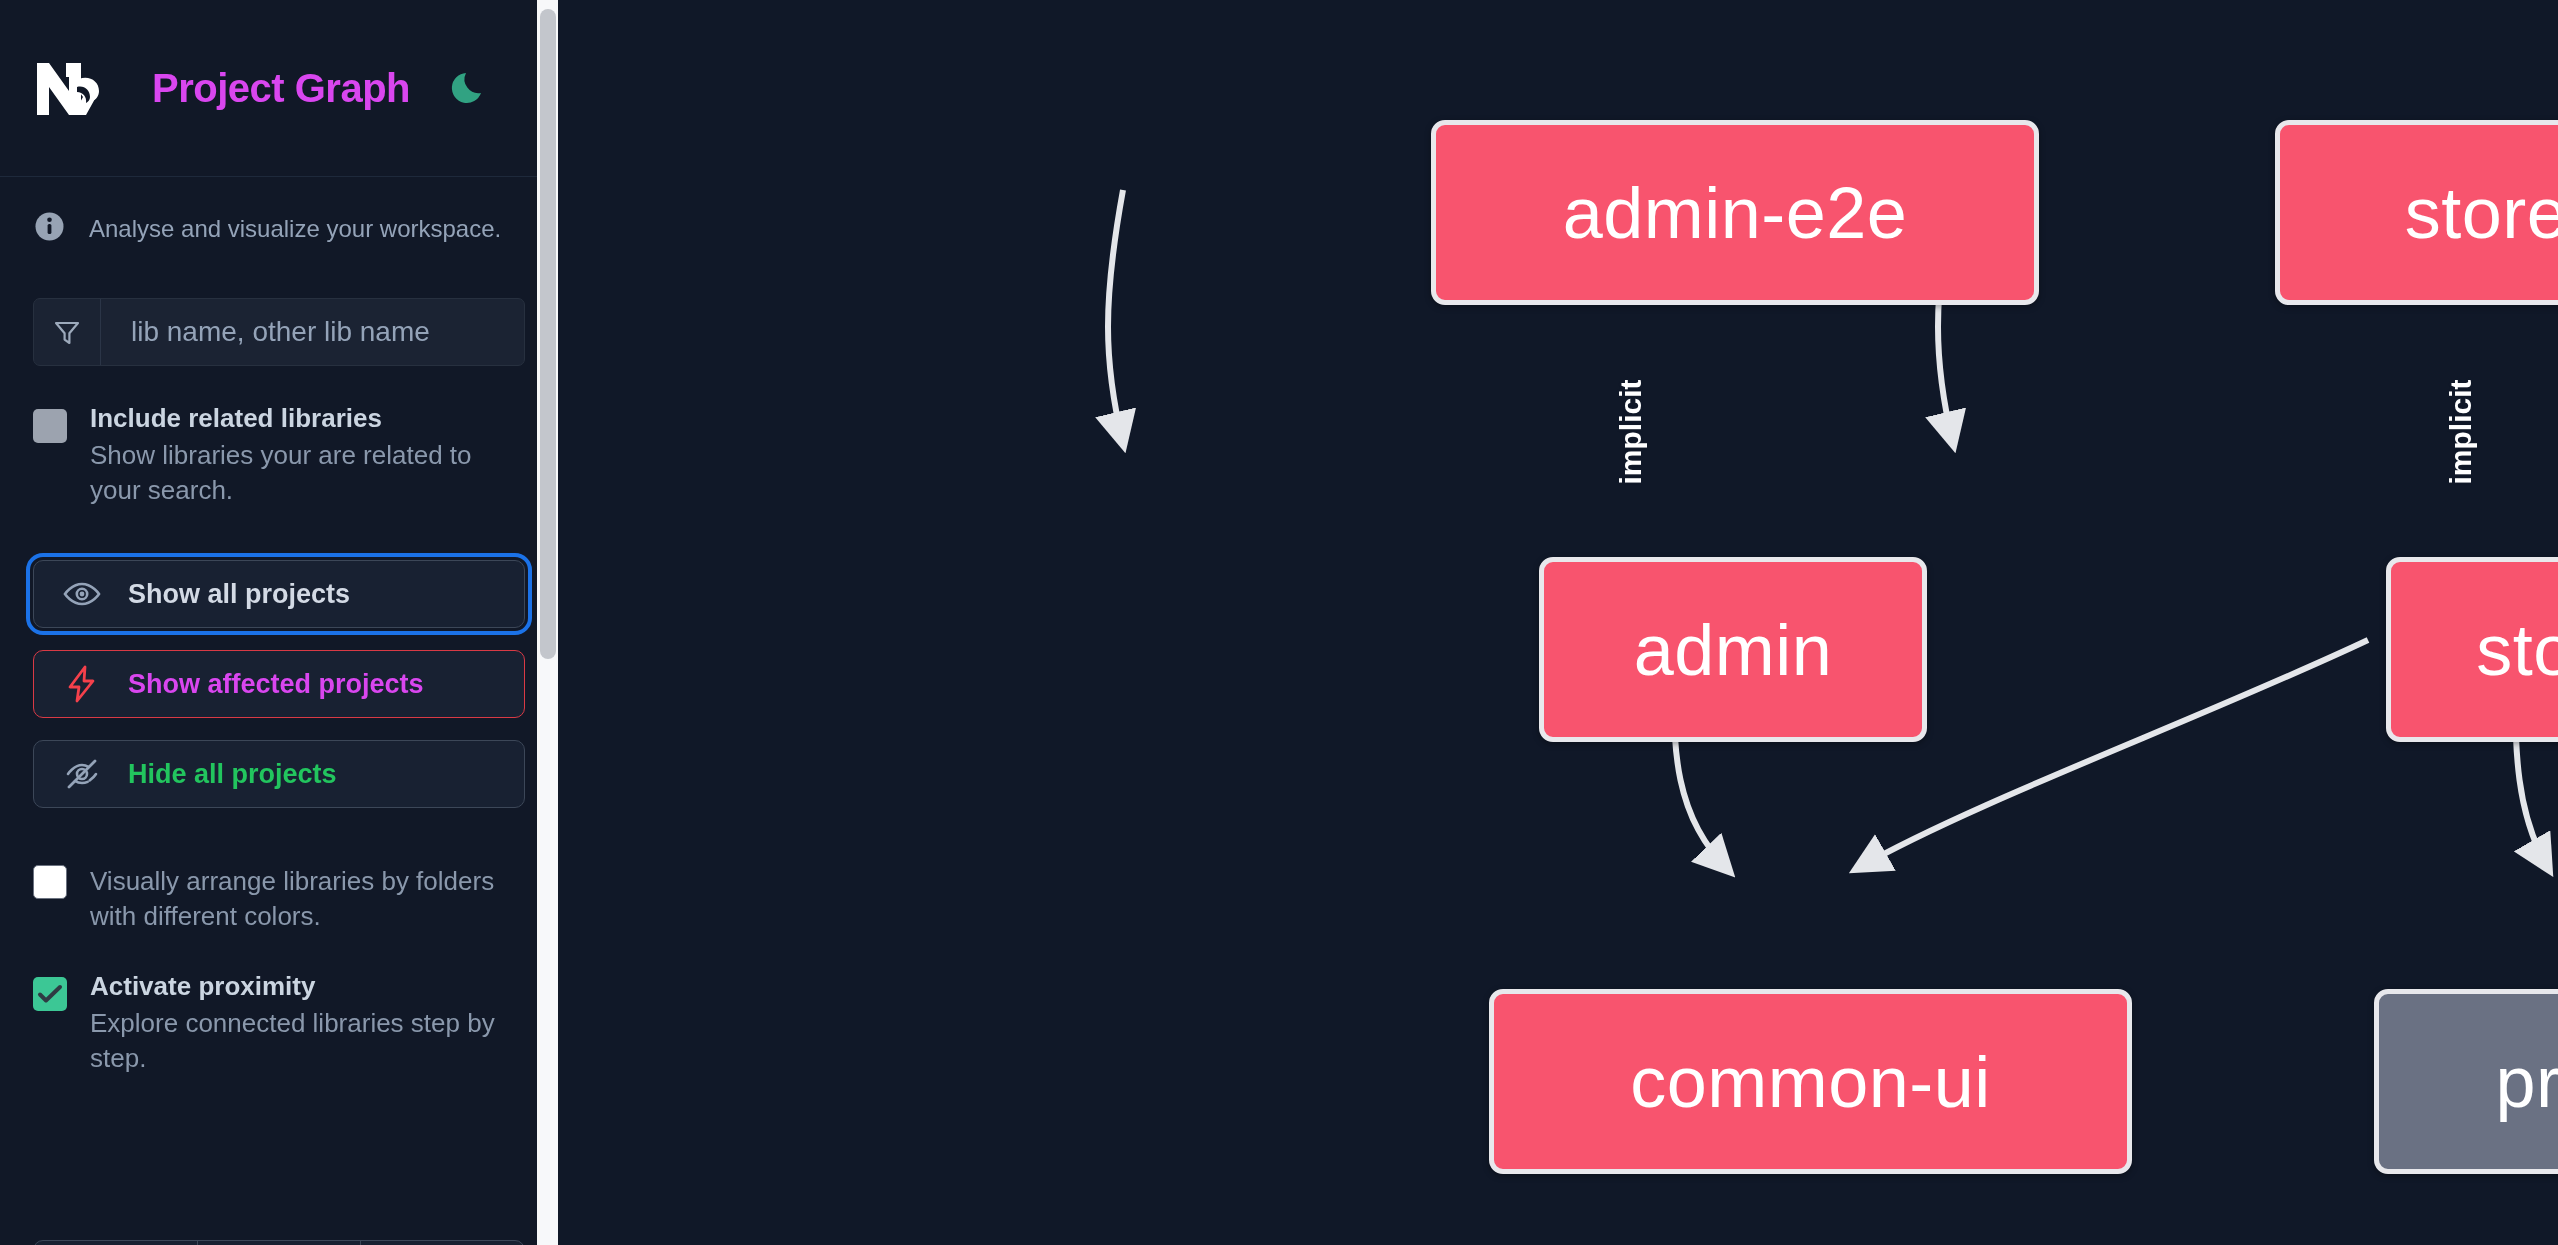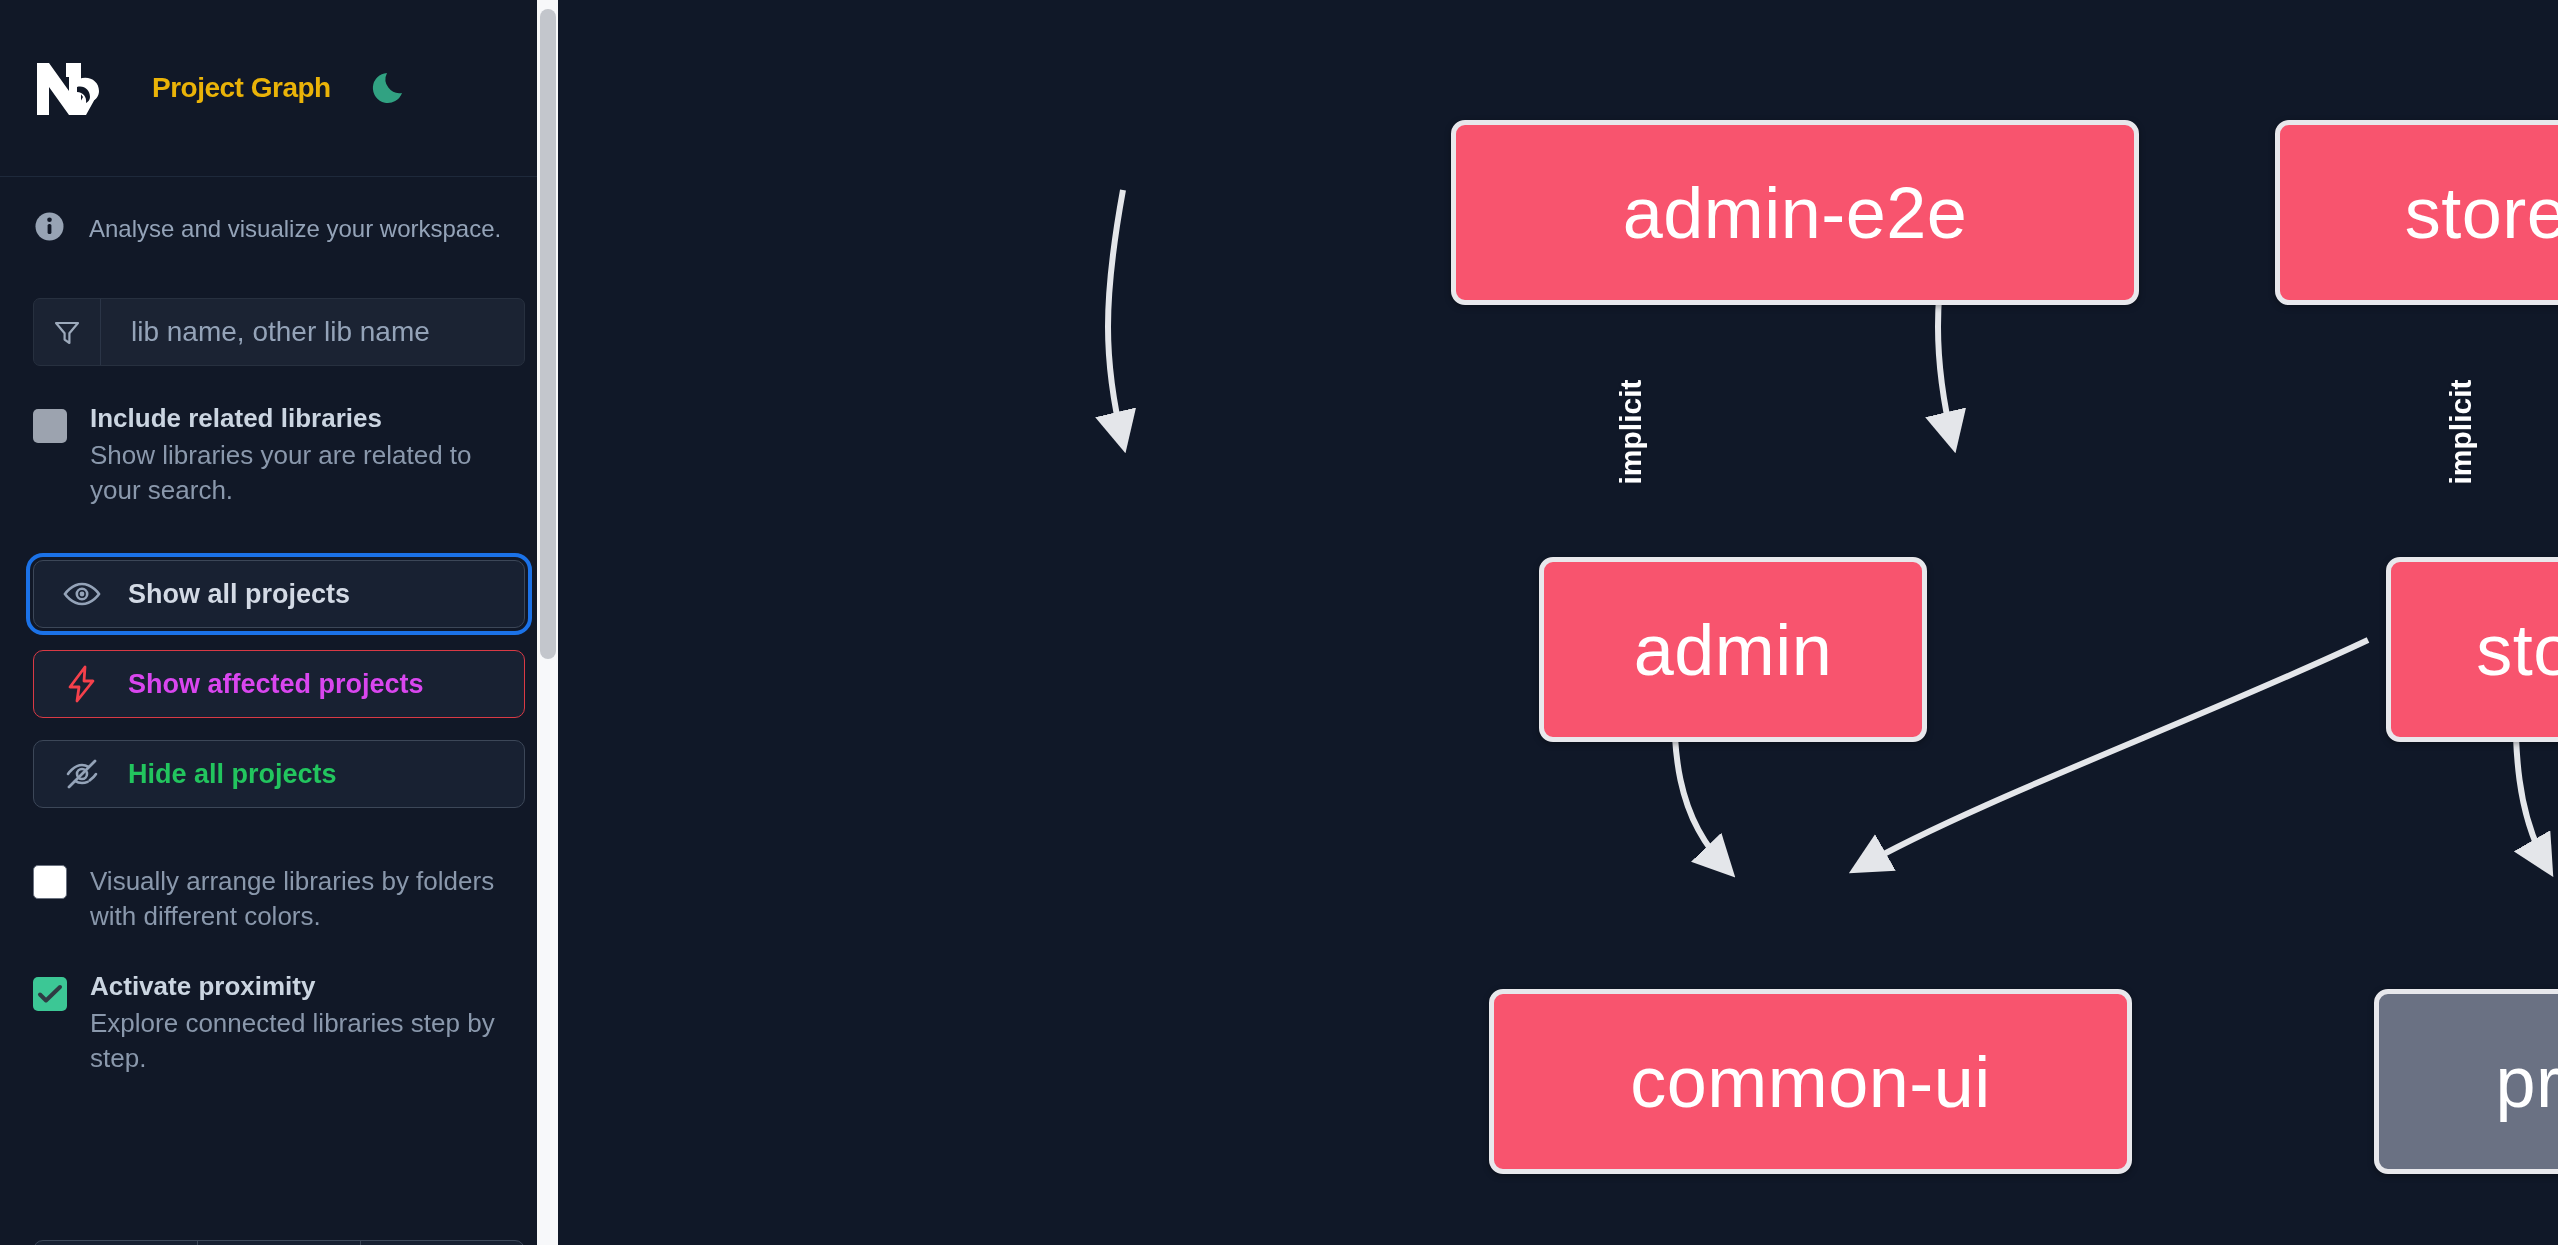--- a/index.html
+++ b/index.html
@@ -22,21 +22,21 @@
   #sidebar-inner { position: absolute; inset: 0; }
 
   .sb-header {
     height: 177px;
     display: flex; align-items: center;
     padding-left: 33px;
     border-bottom: 1px solid #1E293B;
   }
   .nx-logo { width: 82px; height: 62px; flex: 0 0 82px; }
   .app-title {
-    font-size: 28px; font-weight: 700; color: #eab308;
+    font-size: 40px; font-weight: 700; color: #d946ef;
     margin-left: 37px; letter-spacing: -0.5px; white-space: nowrap;
   }
   .moon-btn { margin-left: 38px; width: 46px; height: 46px; flex: 0 0 46px; cursor: pointer; }
 
   .sb-tagline {
     display: flex; align-items: flex-end;
     padding: 33px 33px 0 33px;
   }
   .info-icon { width: 33px; height: 33px; flex: 0 0 33px; }
   .tagline-text {
@@ -285,21 +285,21 @@
         <path d="M 1395 190 C 1375 300 1375 360 1395 443"></path>
 
         <path d="M 1120 630 C 1108 760 1122 820 1170 870"></path>
 
         <path d="M 1810 640 C 1640 720 1420 800 1300 868"></path>
 
         <path d="M 1960 630 C 1952 760 1962 820 1990 868"></path>
       </g>
     </svg>
 
-    <div class="node pink" style="left:873px;  top:120px;  width:688px; height:185px;margin-left:20px;">
+    <div class="node pink" style="left:873px;  top:120px;  width:608px; height:185px;">
       <span>admin-e2e</span>
     </div>
 
     <div class="node pink" style="left:1717px; top:120px;  width:568px; height:185px;">
       <span>store-e2e</span>
     </div>
 
     <div class="node pink" style="left:981px;  top:557px;  width:388px; height:185px;">
       <span>admin</span>
     </div>

